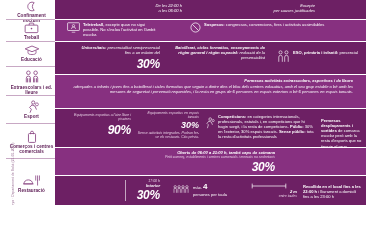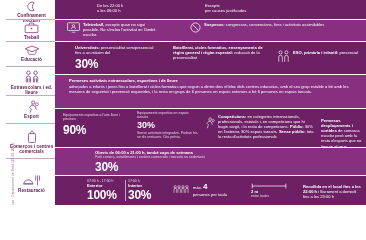--- a/index.html
+++ b/index.html
@@ -99,21 +99,21 @@
     line-height:1;
     letter-spacing:-.02em;
   }
   .big-sm {
     font-size:9px;
     font-weight:bold;
     color:#ffffff;
     line-height:1;
   }
   .mini { font-size:3.5px; color:#e8cfe5; line-height:1.25; }
-  .ctr { text-align:left; }
+  .ctr { text-align:right;font-style:italic; }
   .ico { color:#ffffff; flex:0 0 auto; }
 
   svg { display:block; }
 </style>
 </head>
 <body>
 
 <div id="page">
 
   <div class="sidebar">
@@ -295,25 +295,20 @@
 
     <div class="band b-light" style="top:148px; height:27px;"></div>
     <div class="cell" style="top:150px; left:40px; width:180px; display:block;">
       <div class="t ctr" style="font-weight:bold;">Oberts de 06:00 a 21:00 h, també caps de setmana</div>
       <div class="mini ctr">Petit comerç, establiments i centres comercials i mercats no sedentaris</div>
       <div class="big ctr" style="margin-top:2px;">30%</div>
     </div>
     <div class="hline" style="top:175px;"></div>
 
     <div class="band b-dark" style="top:176px; height:29px;"></div>
-    <div class="cell" style="top:179px; left:32px; width:36px; display:block;">
-      <div class="mini ctr">07:30 h - 17:00 h</div>
-      <div class="t ctr" style="font-weight:bold;">Exterior</div>
-      <div class="big ctr" style="margin-top:1px;">100%</div>
-    </div>
     <div class="vline" style="top:180px; left:70px; height:21px;"></div>
     <div class="cell" style="top:179px; left:73px; width:32px; display:block;">
       <div class="mini ctr">17:00 h</div>
       <div class="t ctr" style="font-weight:bold;">Interior</div>
       <div class="big ctr" style="margin-top:1px;">30%</div>
     </div>
     <div class="cell" style="top:182px; left:118px; width:72px; align-items:center;">
       <span class="ico">
         <svg width="17" height="9" viewBox="0 0 28 15">
           <circle cx="3.5" cy="3" r="2" fill="none" stroke="#fff" stroke-width=".9"></circle>

